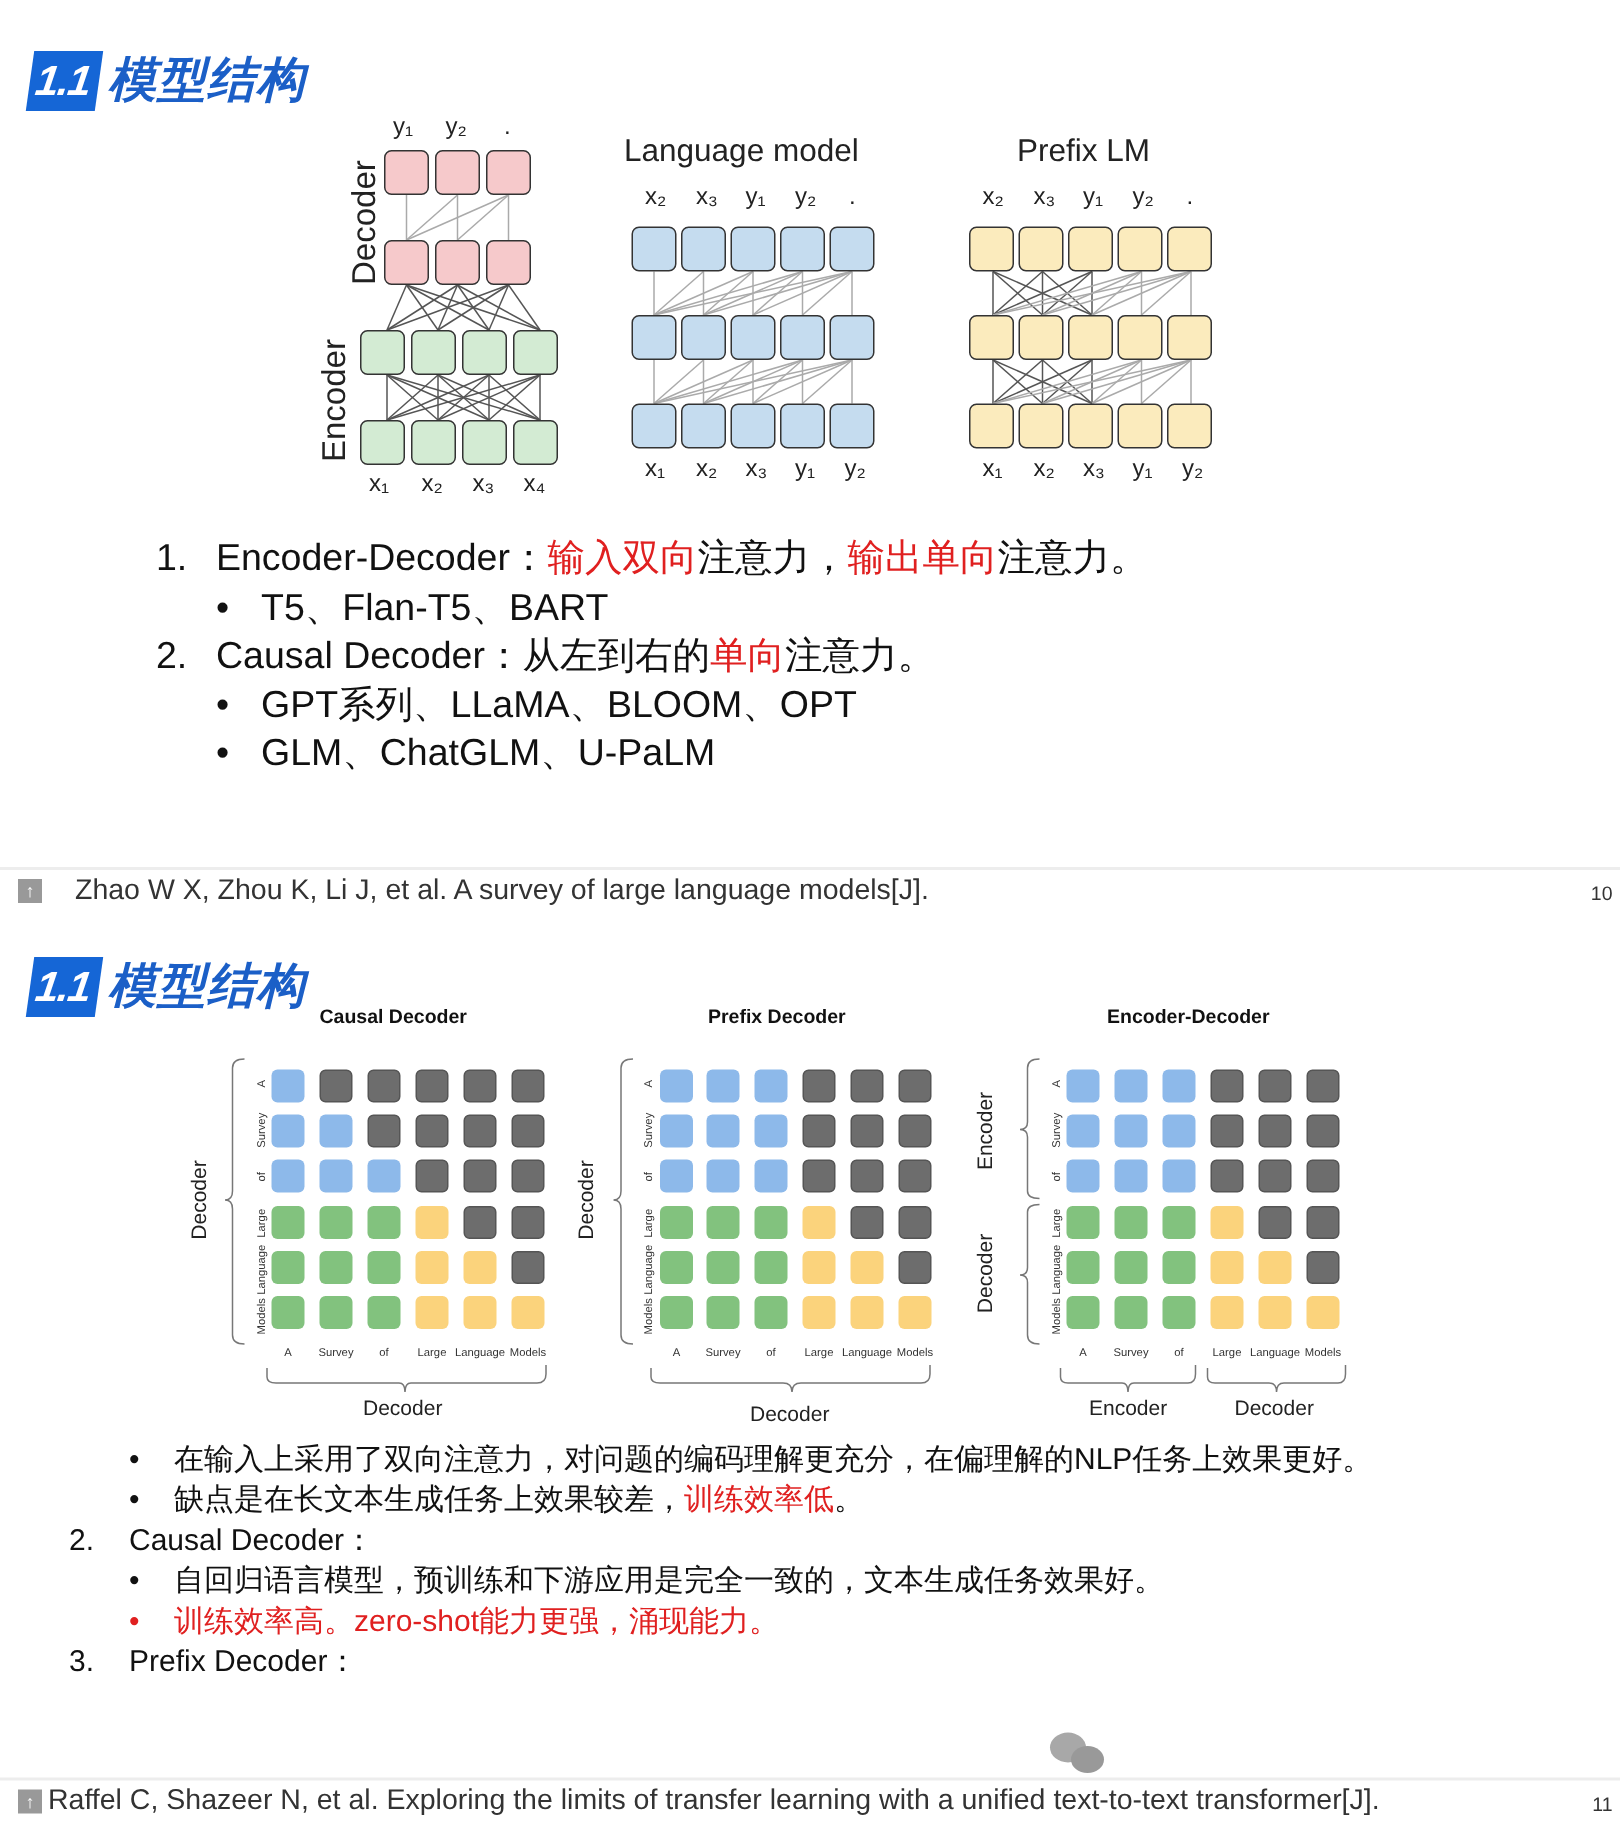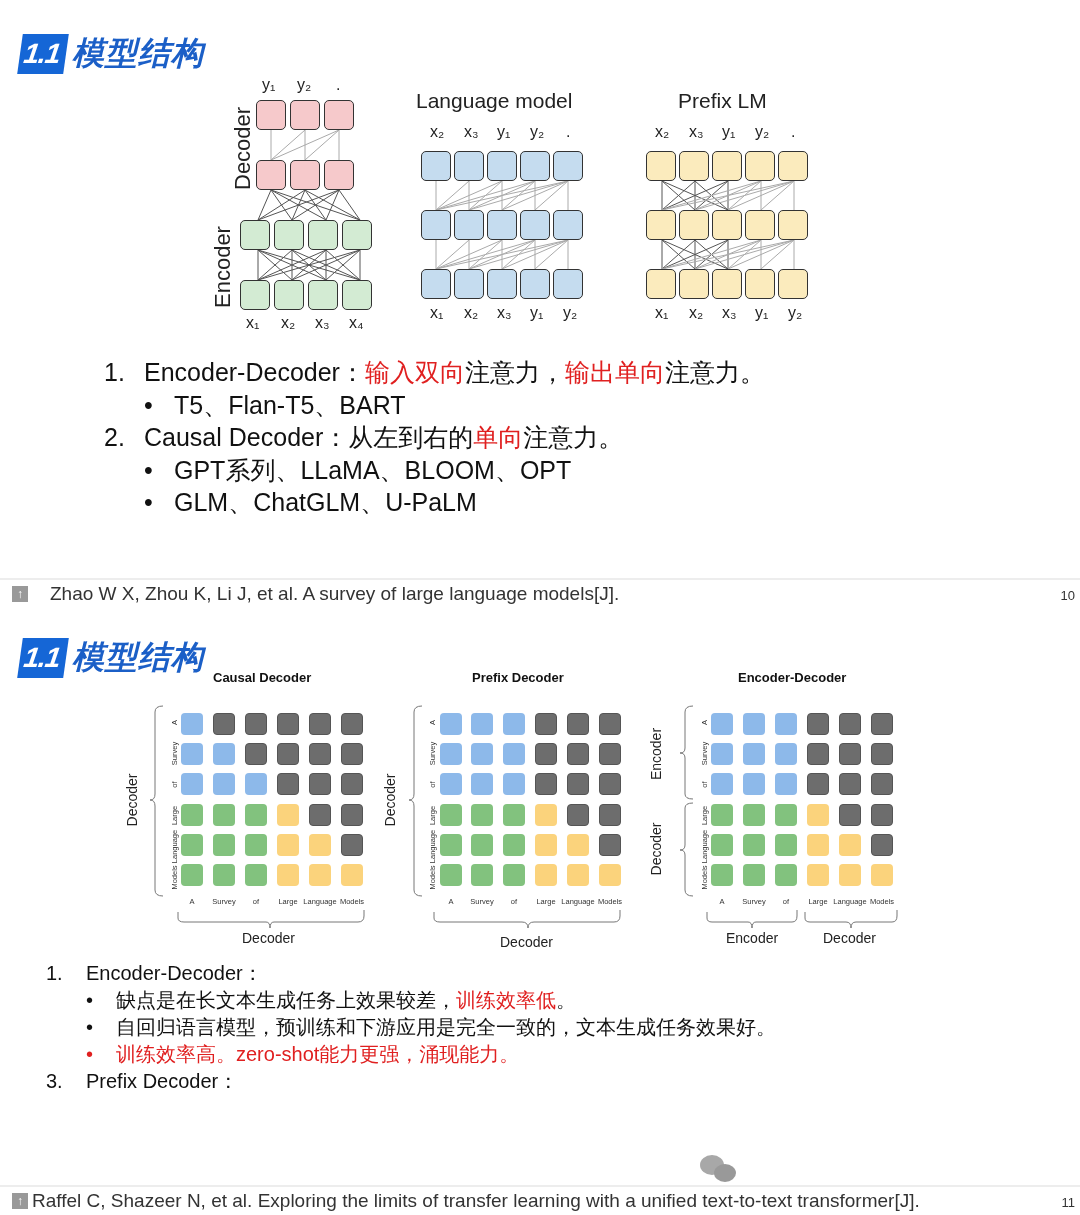--- a/index.html
+++ b/index.html
@@ -460,22 +460,23 @@
     <div class="clab" style="left:734px; top:289px;">Survey</div>
     <div class="clab" style="left:766px; top:289px;">of</div>
     <div class="clab" style="left:798px; top:289px;">Large</div>
     <div class="clab" style="left:830px; top:289px;">Language</div>
     <div class="clab" style="left:862px; top:289px;">Models</div>
     <div class="bot-lab" style="left:726px; top:322px;">Encoder</div>
     <div class="bot-lab" style="left:823px; top:322px;">Decoder</div>
   </div>
 
   <div class="list2">
-    <div><span class="num">1.</span><span>Encoder-Decoder：</span></div>
+    <div class="sub"><span class="bul">•</span><span>在输入上采用了双向注意力，对问题的编码理解更充分，在偏理解的NLP任务上效果更好。</span></div>
     <div class="sub"><span class="bul">•</span><span>缺点是在长文本生成任务上效果较差，</span><span class="red">训练效率低</span><span>。</span></div>
+    <div><span class="num">2.</span><span>Causal Decoder：</span></div>
     <div class="sub"><span class="bul">•</span><span>自回归语言模型，预训练和下游应用是完全一致的，文本生成任务效果好。</span></div>
     <div class="sub red"><span class="bul">•</span><span>训练效率高。zero-shot能力更强，涌现能力。</span></div>
     <div><span class="num">3.</span><span>Prefix Decoder：</span></div>
   </div>
 
   <div class="watermark">
     <div class="wm-ic">
       <span style="left:0;top:2px;width:24px;height:20px;"></span>
       <span style="left:14px;top:11px;width:22px;height:18px;background:#999;"></span>
     </div>

